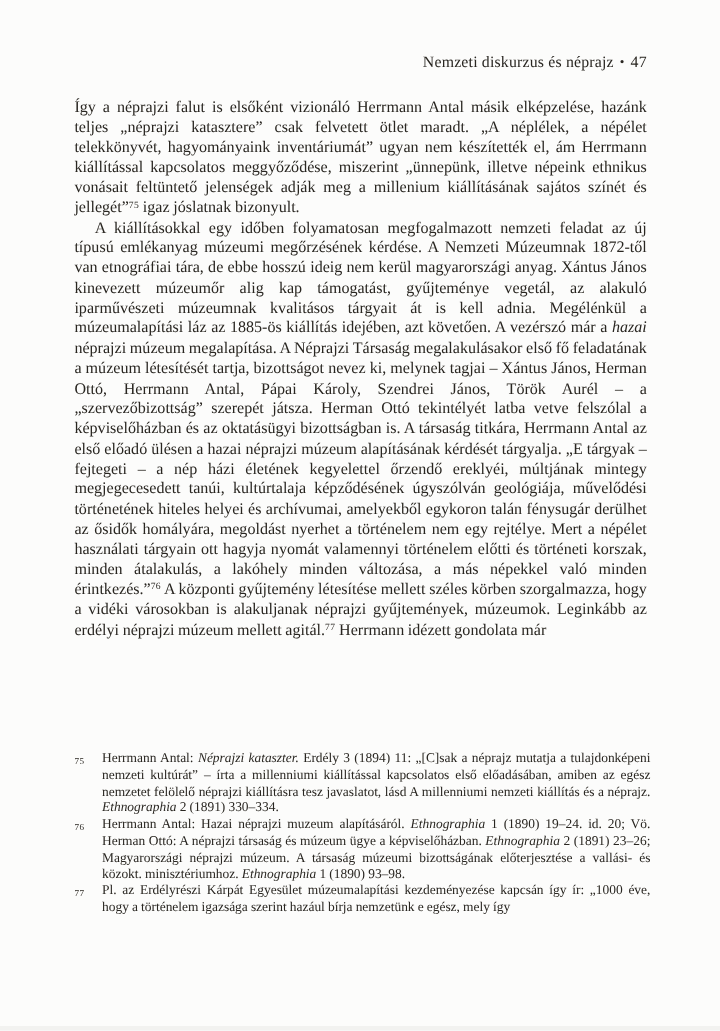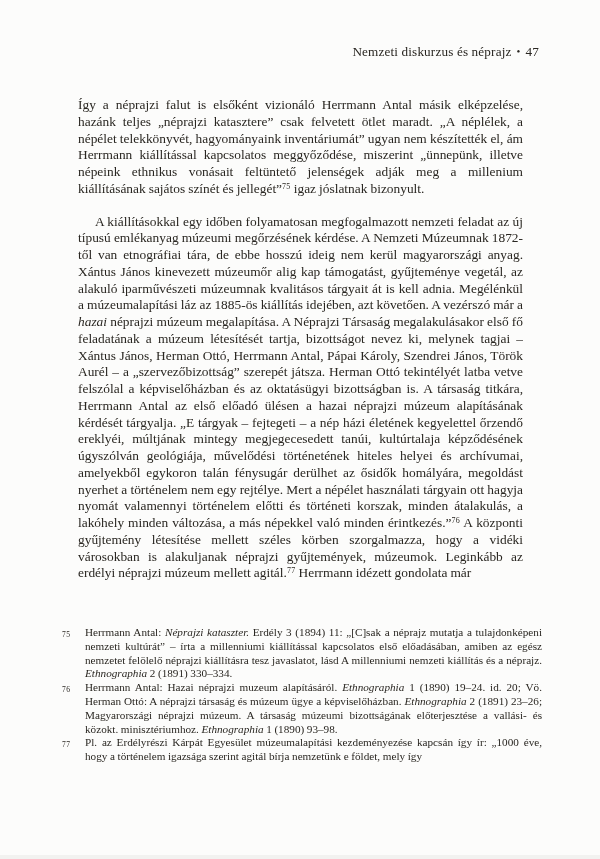--- a/index.html
+++ b/index.html
@@ -27,21 +27,21 @@
   .body-text {
     position:absolute;
     top:81px; left:62px; width:477px;
     font-size:13.4px;
     line-height:16.75px;
     text-align:justify;
     hyphens:auto;
     -webkit-hyphens:auto;
     word-spacing:-0.3px;
   }
-  .body-text p { margin:16px; }
+  .body-text p { margin:0; }
   .body-text p.indent { text-indent:17px; }
   sup {
     font-size:8px;
     line-height:0;
     vertical-align:4px;
     letter-spacing:0.3px;
   }
   em { }
   .footnotes {
     position:absolute;
@@ -88,18 +88,18 @@
     <div class="footnote">
       <span class="fn-num">75</span>
       <span class="fn-text"><span>Herrmann Antal: </span><em>Néprajzi kataszter.</em><span> Erdély 3 (1894) 11: „[C]sak a néprajz mutatja a tulajdonképeni nemzeti kultúrát” – írta a millenniumi kiállítással kapcsolatos első előadásában, amiben az egész nemzetet felölelő néprajzi kiállításra tesz javaslatot, lásd A millenniumi nemzeti kiállítás és a néprajz. </span><em>Ethnographia</em><span> 2 (1891) 330–334.</span></span>
     </div>
     <div class="footnote">
       <span class="fn-num">76</span>
       <span class="fn-text"><span>Herrmann Antal: Hazai néprajzi muzeum alapításáról. </span><em>Ethnographia</em><span> 1 (1890) 19–24. id. 20; Vö. Herman Ottó: A néprajzi társaság és múzeum ügye a képviselőházban. </span><em>Ethnographia</em><span> 2 (1891) 23–26; Magyarországi néprajzi múzeum. A társaság múzeumi bizottságának előterjesztése a vallási- és közokt. minisztériumhoz. </span><em>Ethnographia</em><span> 1 (1890) 93–98.</span></span>
     </div>
     <div class="footnote">
       <span class="fn-num">77</span>
-      <span class="fn-text"><span>Pl. az Erdélyrészi Kárpát Egyesület múzeumalapítási kezdeményezése kapcsán így ír: „1000 éve, hogy a történelem igazsága szerint agitál bírja nemzetünk e földet, mely így</span></span>
+      <span class="fn-text"><span>Pl. az Erdélyrészi Kárpát Egyesület múzeumalapítási kezdeményezése kapcsán így ír: „1000 éve, hogy a történelem igazsága szerint hazául bírja nemzetünk e egész, mely így</span></span>
     </div>
   </div>
 
   <div class="scan-edge-bottom"></div>
 </div>
 
 </body></html>

